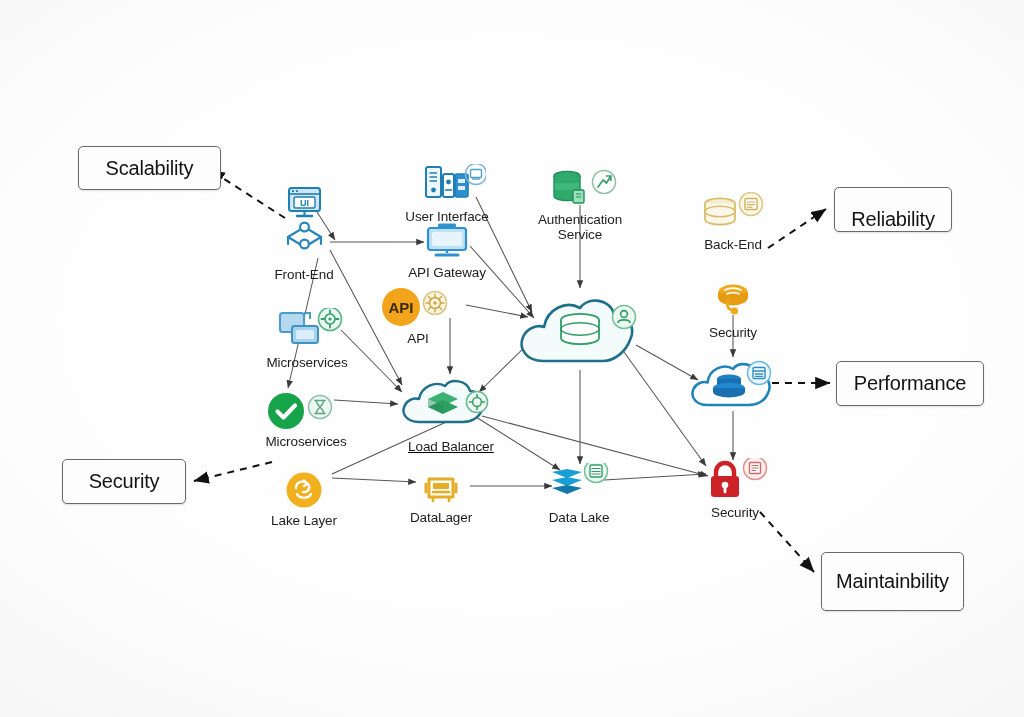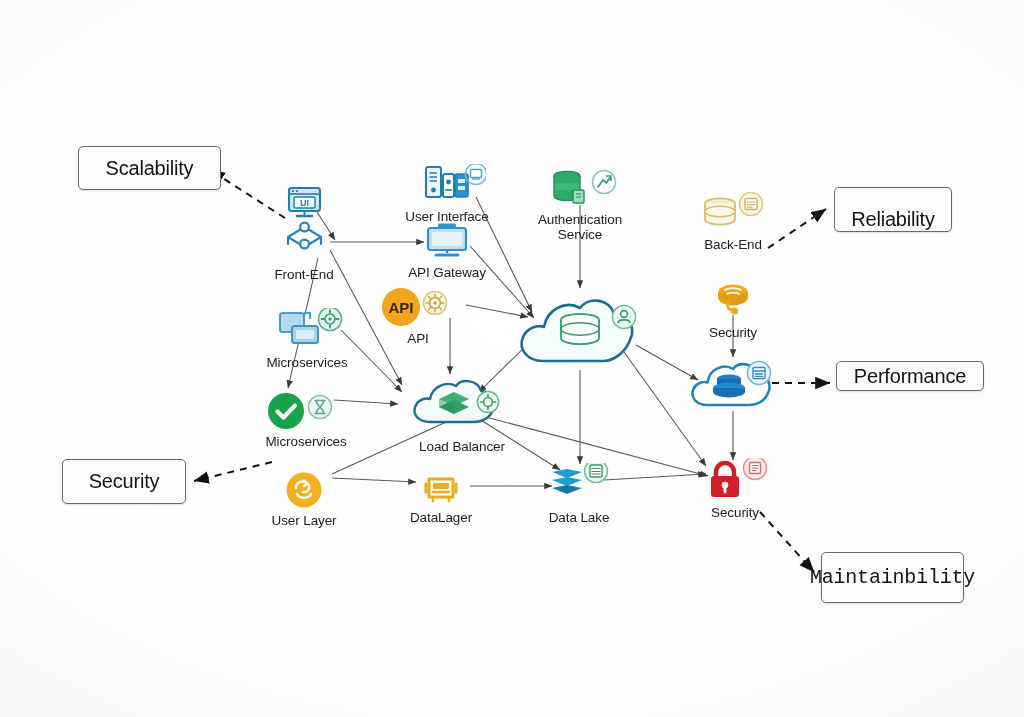--- a/index.html
+++ b/index.html
@@ -106,27 +106,27 @@
       <path d="M760,512 L814,572"></path>
     </g>
   </svg>
 
   <div class="qbox" style="left:78px; top:146px; width:143px; height:44px;">
     <span>Scalability</span>
   </div>
   <div class="qbox" style="left:834px; top:187px; width:118px; height:45px;align-items:flex-end;">
     <span>Reliability</span>
   </div>
-  <div class="qbox" style="left:836px; top:361px; width:148px; height:30px;">
+  <div class="qbox" style="left:836px; top:361px; width:148px; height:45px;">
     <span>Performance</span>
   </div>
   <div class="qbox" style="left:62px; top:459px; width:124px; height:45px;">
     <span>Security</span>
   </div>
-  <div class="qbox" style="left:821px; top:552px; width:143px; height:51px;font-family:Liberation Mono, monospace;">
+  <div class="qbox" style="left:821px; top:552px; width:143px; height:59px;">
     <span>Maintainbility</span>
   </div>
 
   <div class="node" style="left:447px; top:164px;">
     <span class="glyph">
       <svg width="78" height="42" viewBox="0 0 78 42">
         <rect x="18" y="3" width="15" height="30" rx="2" fill="#eef6fc" stroke="#1f7fb5" stroke-width="2"></rect>
         <path d="M21.5 9 H29 M21.5 13 H29 M21.5 17 H29" stroke="#1f7fb5" stroke-width="1.5"></path>
         <circle cx="25.5" cy="26" r="2.4" fill="#1f7fb5"></circle>
         <rect x="35" y="10" width="11" height="23" rx="2" fill="#ffffff" stroke="#1f7fb5" stroke-width="2"></rect>
@@ -241,21 +241,21 @@
         <g transform="translate(44,4)">
           <circle cx="12" cy="12" r="11.5" fill="#eef6f1" stroke="#8cbfa5" stroke-width="1.5"></circle>
           <path d="M7 5.5 H17 M7 18.5 H17" stroke="#5ba57f" stroke-width="1.6" stroke-linecap="round"></path>
           <path d="M8.3 5.5 C8.3 11 15.7 13 15.7 18.5 M15.7 5.5 C15.7 11 8.3 13 8.3 18.5" fill="none" stroke="#5ba57f" stroke-width="1.5"></path>
         </g>
       </svg>
     </span>
     <span class="label">Microservices</span>
   </div>
 
-  <div class="node" style="left:462px; top:374px;">
+  <div class="node" style="left:451px; top:374px;text-decoration:underline;">
     <span class="glyph">
       <svg width="108" height="62" viewBox="0 0 108 62">
         <path d="M22 48 C10 48 4 40 7.5 32 C10 26 17 23.5 22 25 C24 13 38 6.5 48 12 C54 4 70 6 73 17 C84 17.5 89 27 85 36 C82 44 74 48 66 48 Z" fill="#f3fbfb" stroke="#1f6f8b" stroke-width="2.4" stroke-linejoin="round"></path>
         <g transform="translate(30,18)">
           <path d="M16 0 L31 7 L16 14 L1 7 Z" fill="#3bb273"></path>
           <path d="M16 8 L31 15 L16 22 L1 15 Z" fill="#2e9e63"></path>
           <path d="M1 7 v8 L16 22 v-8 Z" fill="#258a54" opacity="0.45"></path>
         </g>
         <g transform="translate(69,17)">
           <circle cx="11" cy="11" r="10.6" fill="#eef8f1" stroke="#63b890" stroke-width="1.5"></circle>
@@ -288,21 +288,21 @@
 
   <div class="node" style="left:304px; top:470px;">
     <span class="glyph">
       <svg width="42" height="40" viewBox="0 0 42 40">
         <circle cx="21" cy="20" r="17.5" fill="#f2b01e"></circle>
         <path d="M13 18 C13 11.5 21 9.5 25 14 C28 17.5 25 23 20 22" fill="none" stroke="#ffffff" stroke-width="2.4" stroke-linecap="round"></path>
         <path d="M21 10.5 L24.5 13.5 L21 16" fill="none" stroke="#ffffff" stroke-width="2.2" stroke-linecap="round" stroke-linejoin="round"></path>
         <path d="M14 24 C16 29 26 29 28 24" fill="none" stroke="#ffffff" stroke-width="2.2" stroke-linecap="round"></path>
       </svg>
     </span>
-    <span class="label">User Layer</span>
+    <span class="label">Lake Layer</span>
   </div>
 
   <div class="node" style="left:441px; top:473px;">
     <span class="glyph">
       <svg width="44" height="34" viewBox="0 0 44 34">
         <path d="M10 6 h24 v18 h-24 z" fill="none" stroke="#e3ad26" stroke-width="3" stroke-linejoin="round"></path>
         <rect x="14" y="10" width="16" height="6" rx="1" fill="#e3ad26"></rect>
         <path d="M14 19 h16" stroke="#e3ad26" stroke-width="2.6" stroke-linecap="round"></path>
         <path d="M14 24 v4 M30 24 v4" stroke="#e3ad26" stroke-width="2.6" stroke-linecap="round"></path>
         <path d="M7 11 v8 M37 11 v8" stroke="#e3ad26" stroke-width="3" stroke-linecap="round"></path>

